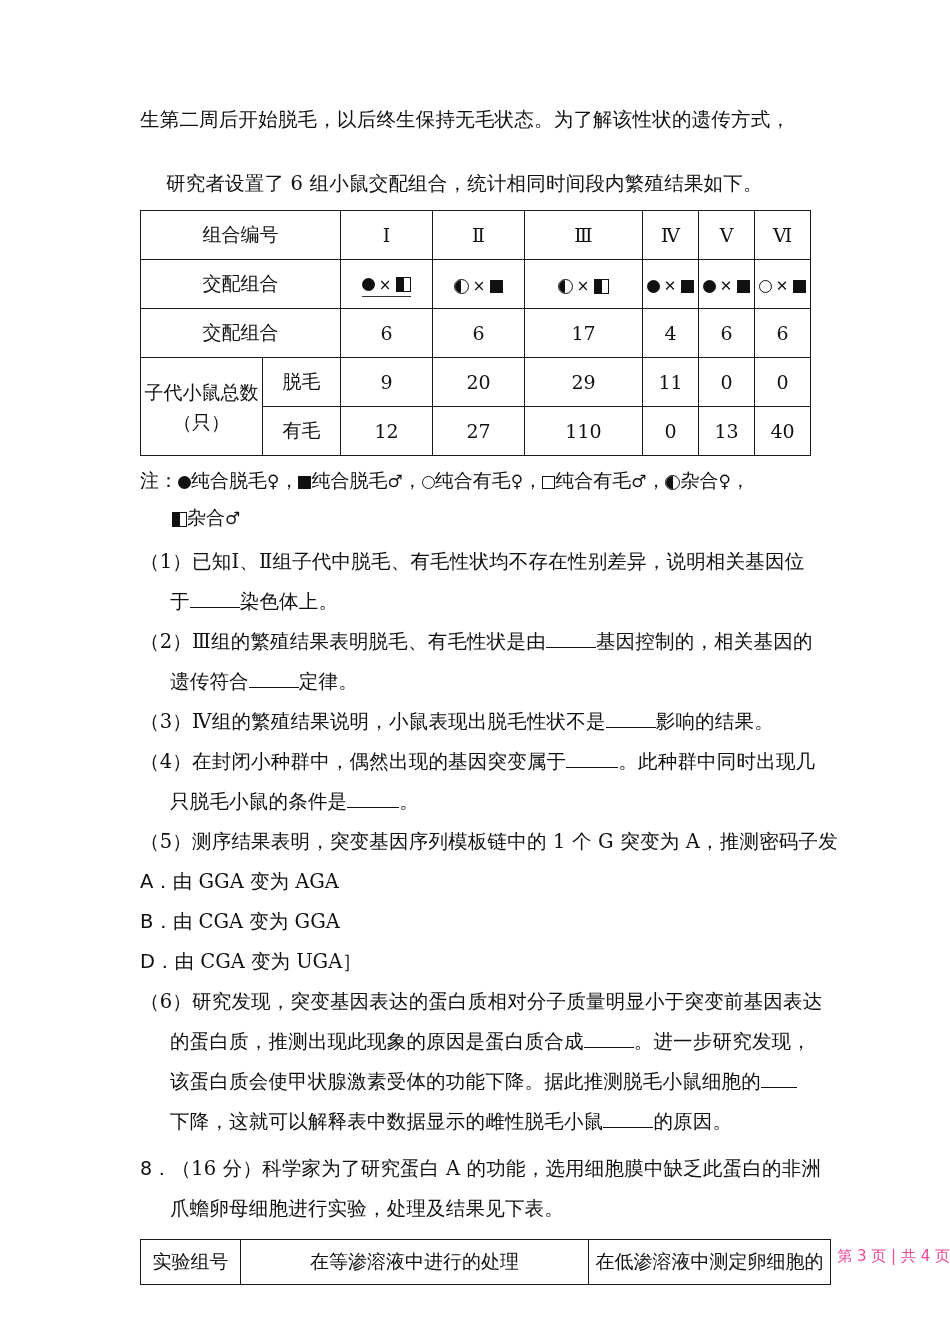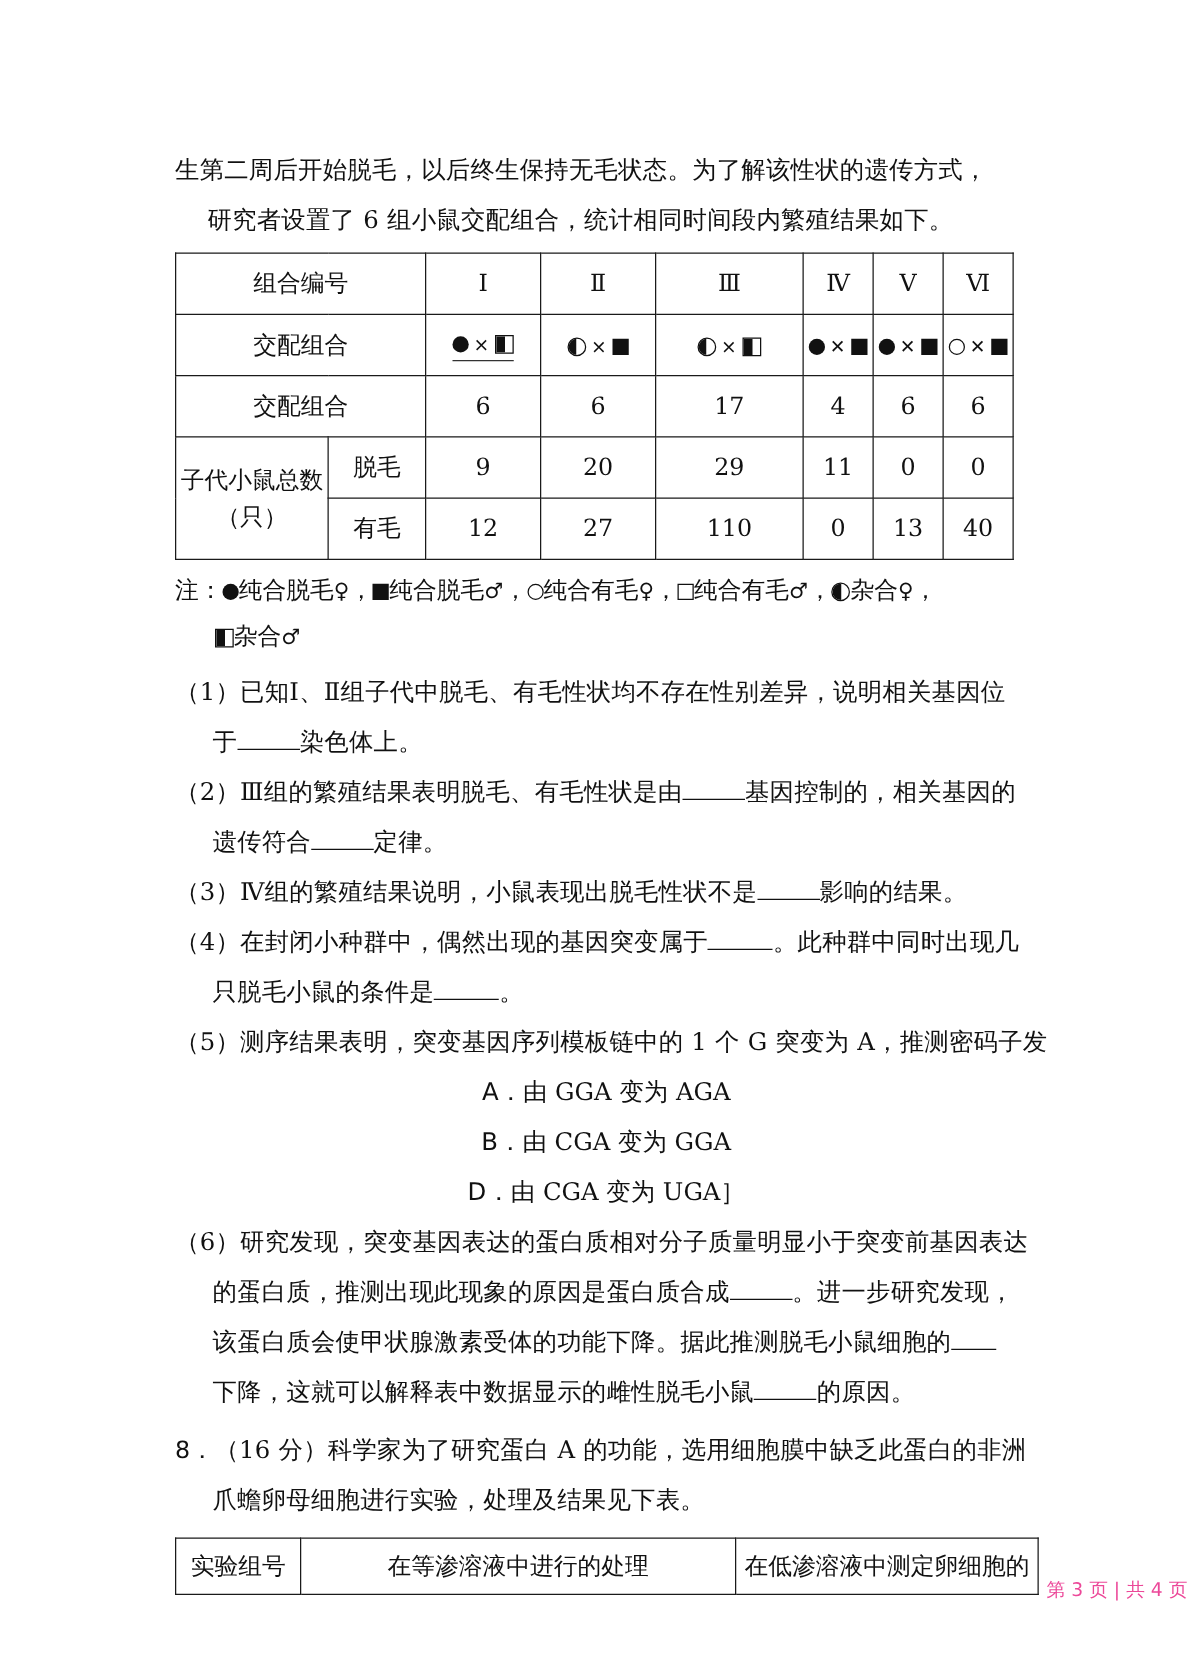--- a/index.html
+++ b/index.html
@@ -10,42 +10,42 @@
   body {
     width: 950px;
     height: 1344px;
     font-family: "DejaVu Serif", "Liberation Serif", serif;
     color: #111111;
     position: relative;
     overflow: hidden;
   }
   .page {
     position: absolute;
-    left: 0; top: 16px;
+    left: 0; top: 0;
     width: 950px;
     height: 1244px;
   }
   .content {
     position: absolute;
     left: 140px;
     top: 100px;
     width: 690px;
   }
 
   
   .para {
     font-size: 19.5px;
     line-height: 40px;
     text-align: justify;
     text-justify: inter-ideograph;
     margin: 0;
     letter-spacing: 0.2px;
   }
   .para .ln { display: block; white-space: nowrap; }
-  .indent1 { padding-left: 26px; }
+  .indent1 { padding-left: 26px; margin-top: 24px; }
   .indent2 { padding-left: 30px; }
 
   .blank {
     display: inline-block;
     border-bottom: 1.6px solid #111;
     vertical-align: baseline;
   }
   .blank.w50 { width: 50px; }
   .blank.w36 { width: 36px; }
   .blank.w52 { width: 52px; }
@@ -141,21 +141,20 @@
   .gender {
     font-family: "DejaVu Sans", "Liberation Sans", sans-serif;
     font-size: 17px;
   }
 
   
   .choice {
     font-size: 19.5px;
     line-height: 40px;
     white-space: nowrap;
-    text-align: center;
   }
   .choice .mark {
     font-family: "DejaVu Sans", "Liberation Sans", sans-serif;
   }
 
   
   table.btable {
     border-collapse: collapse;
     table-layout: fixed;
     width: 690px;

